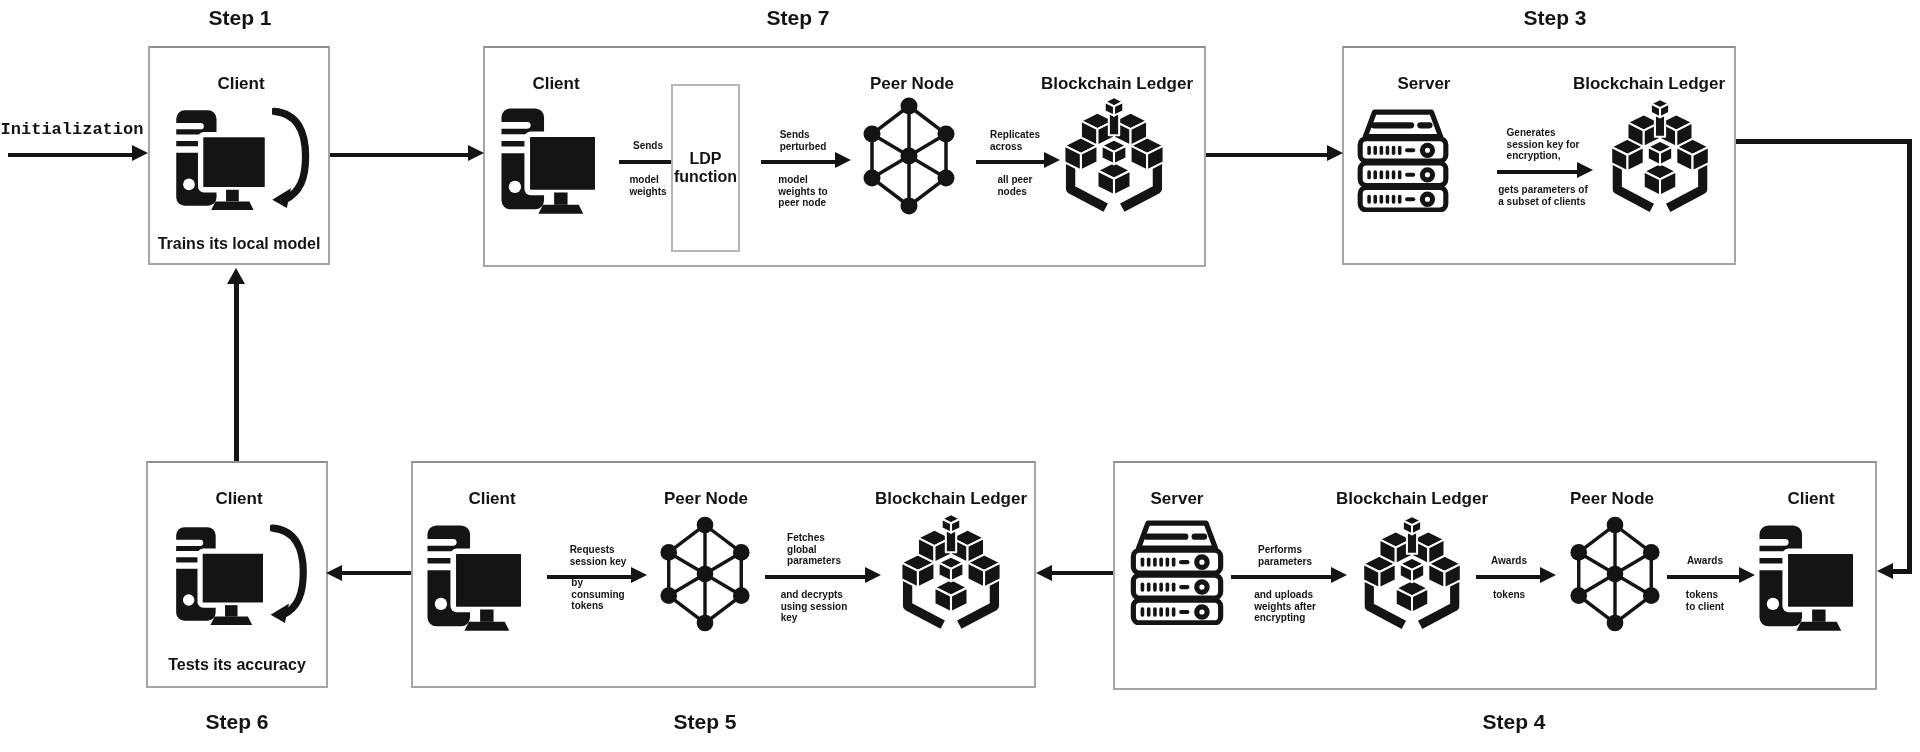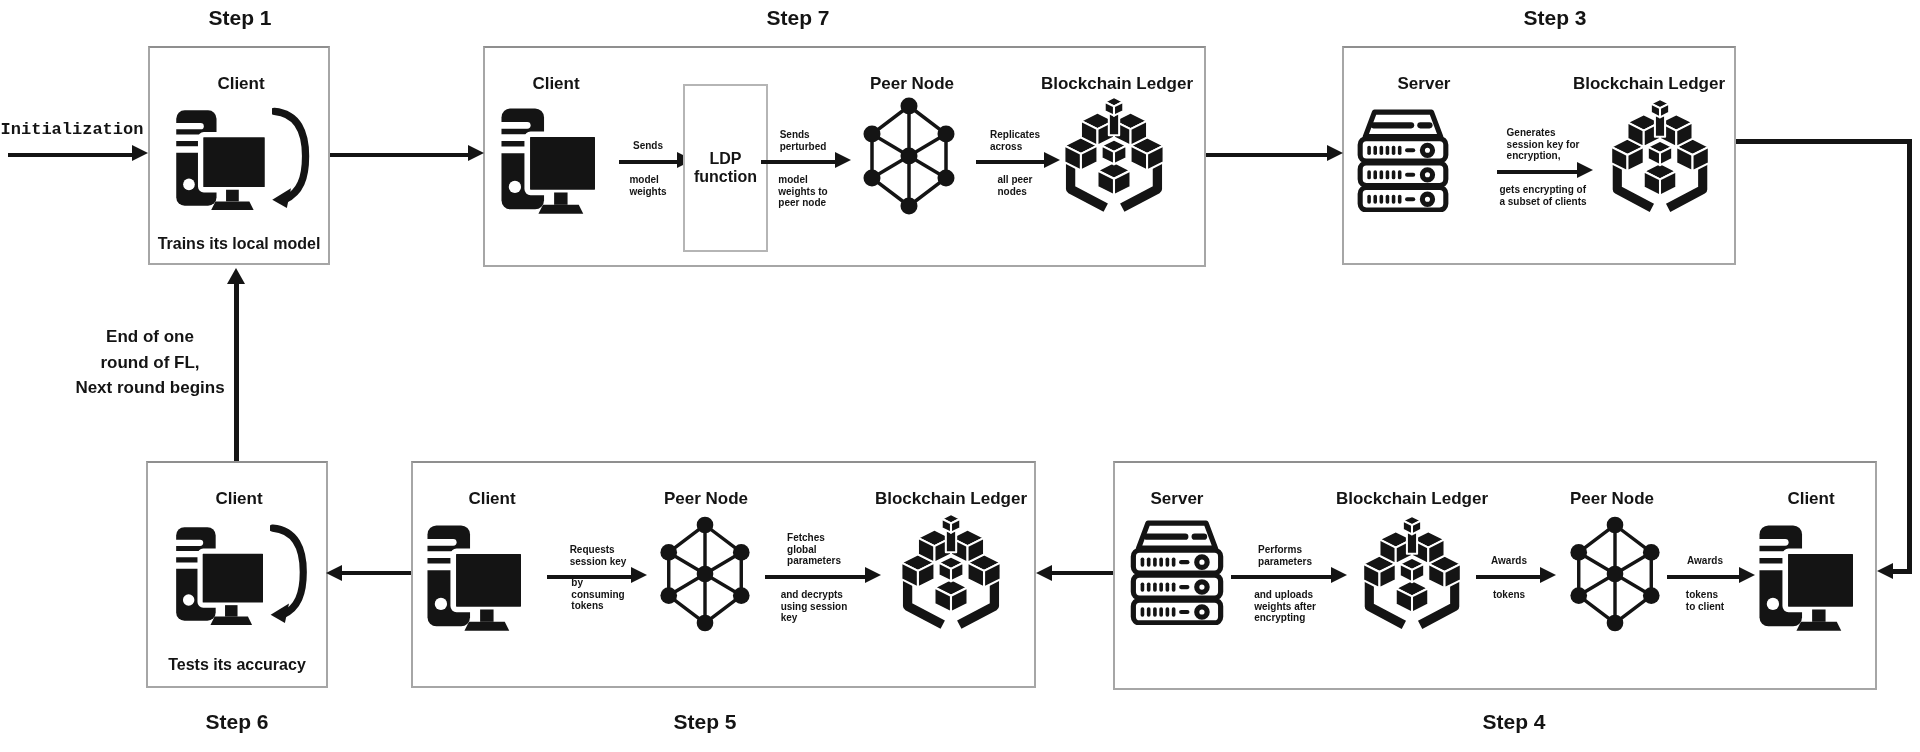--- a/index.html
+++ b/index.html
@@ -157,21 +157,21 @@
     <svg class="ic" viewBox="0 0 100 96" style="left:12px;top:58px;width:112px;height:108px">
         <use href="#sym-computer"></use>
       </svg>
 
     <div class="flowtext above" style="left:163px;top:104px">Sends</div>
     <div class="arr" style="left:134px;top:112px;width:58px;height:4px"></div>
     <div class="tri tri-r" style="left:192px;top:104px"></div>
     <div class="flowtext" style="left:163px;top:126px">model
 weights</div>
 
-    <div class="ldp-box" style="left:198px;top:36px;width:85px;height:168px">
+    <div class="ldp-box" style="left:186px;top:36px;width:69px;height:168px">
       <span>LDP
 function</span>
     </div>
 
     <div class="flowtext above" style="left:318px;top:104px">Sends
 perturbed</div>
     <div class="arr" style="left:276px;top:112px;width:74px;height:4px"></div>
     <div class="tri tri-r" style="left:350px;top:104px"></div>
     <div class="flowtext" style="left:318px;top:126px">model
 weights to
@@ -199,21 +199,21 @@
     <div class="entity" style="left:80px;top:26px">Server</div>
     <svg class="ic" viewBox="0 0 100 102" style="left:8px;top:60px;width:102px;height:104px">
         <use href="#sym-server"></use>
       </svg>
 
     <div class="flowtext above" style="left:199px;top:114px">Generates
 session key for
 encryption,</div>
     <div class="arr" style="left:153px;top:122px;width:80px;height:4px"></div>
     <div class="tri tri-r" style="left:233px;top:114px"></div>
-    <div class="flowtext" style="left:199px;top:136px">gets encrypting of
+    <div class="flowtext" style="left:199px;top:136px">gets parameters of
 a subset of clients</div>
 
     <div class="entity" style="left:305px;top:26px">Blockchain Ledger</div>
     <svg class="ic" viewBox="0 0 110 120" style="left:258px;top:48px;width:116px;height:122px">
         <use href="#sym-ledger"></use>
       </svg>
   </section>
 
   <section class="panel" style="left:1113px;top:461px;width:764px;height:229px">
     <div class="entity" style="left:62px;top:26px">Server</div>
@@ -317,17 +317,14 @@
   <div class="tri tri-l" style="left:1877px;top:563px"></div>
 
   <div class="arr" style="left:1052px;top:571px;width:61px;height:4px"></div>
   <div class="tri tri-l" style="left:1036px;top:565px"></div>
 
   <div class="arr" style="left:342px;top:571px;width:69px;height:4px"></div>
   <div class="tri tri-l" style="left:326px;top:565px"></div>
 
   <div class="arr" style="left:234px;top:284px;width:5px;height:177px"></div>
   <div class="tri tri-u" style="left:227px;top:268px"></div>
-  <div class="sidetext" style="left:150px;top:324px">End of one
-round of FL,
-Next round begins</div>
 
 </div>
 
 </body></html>

